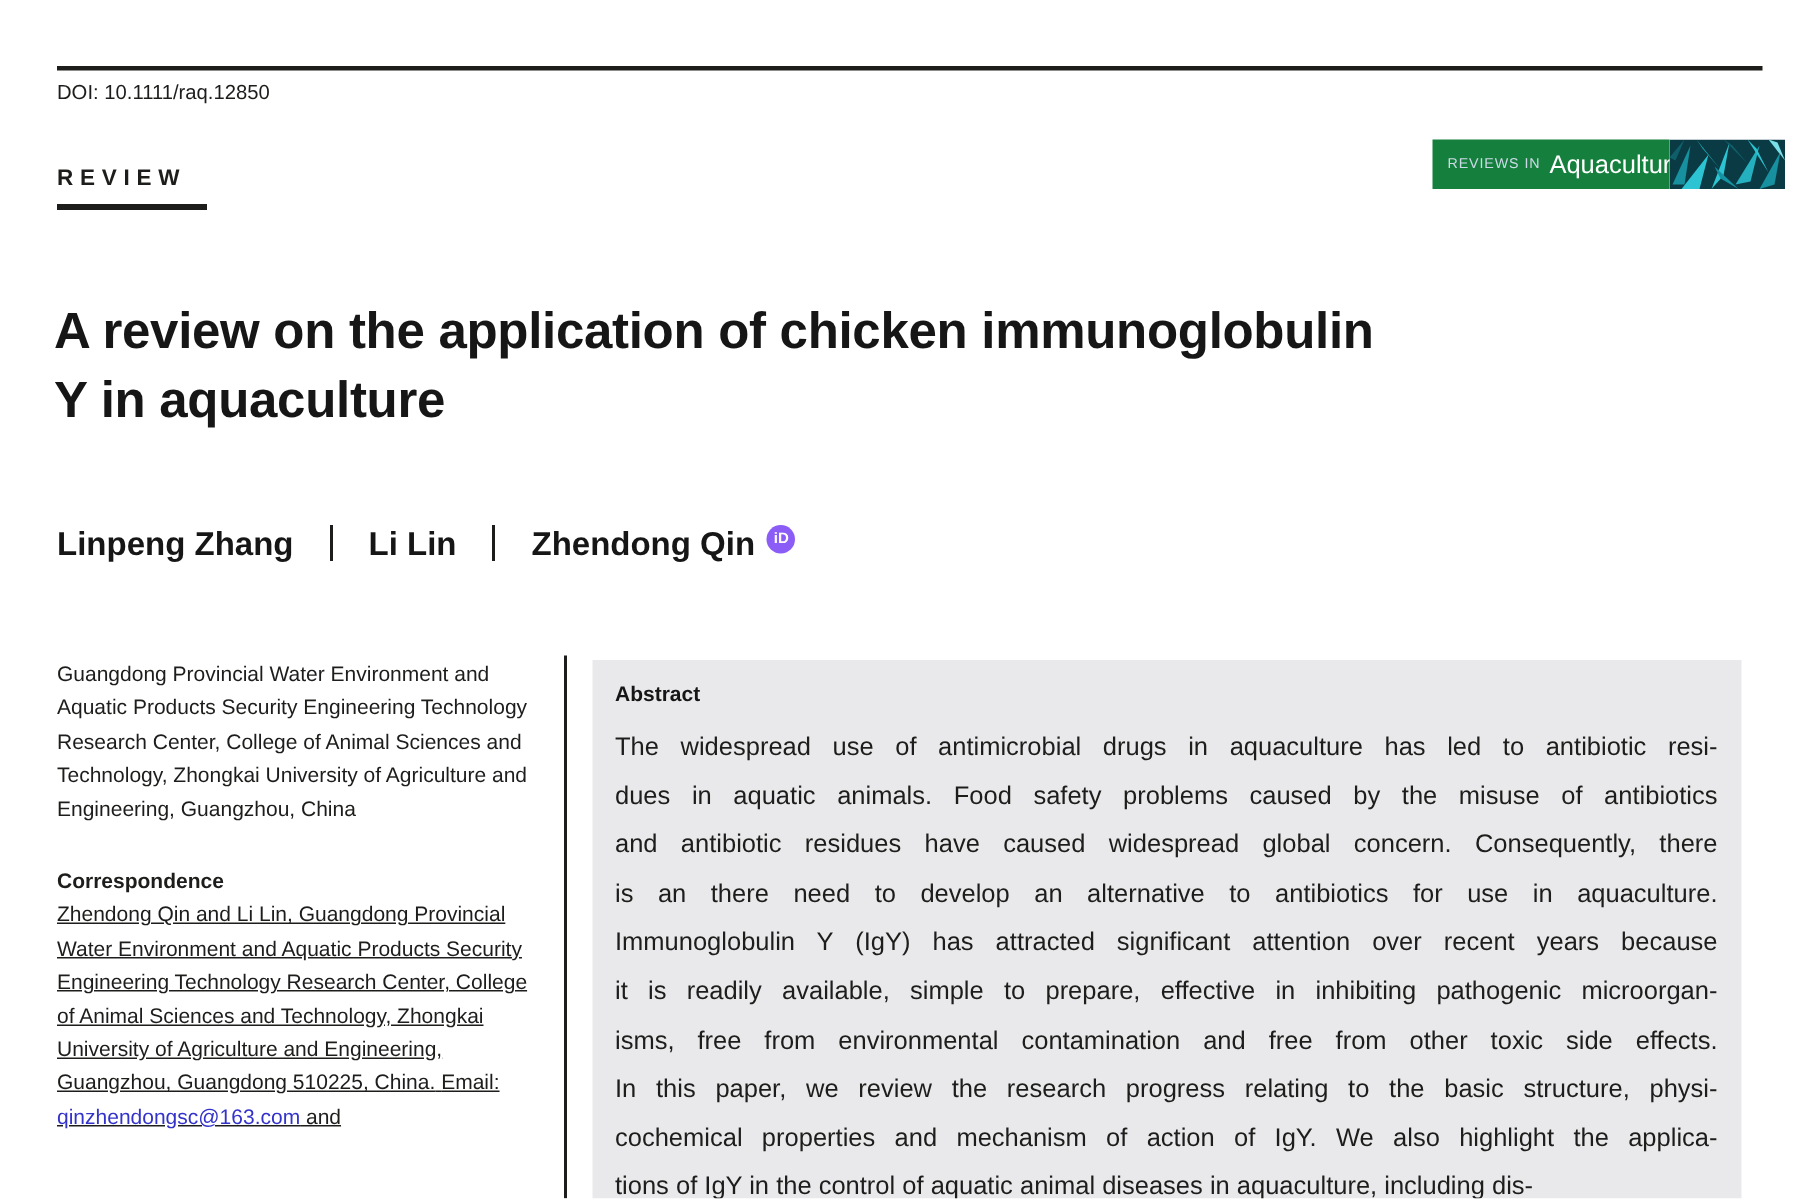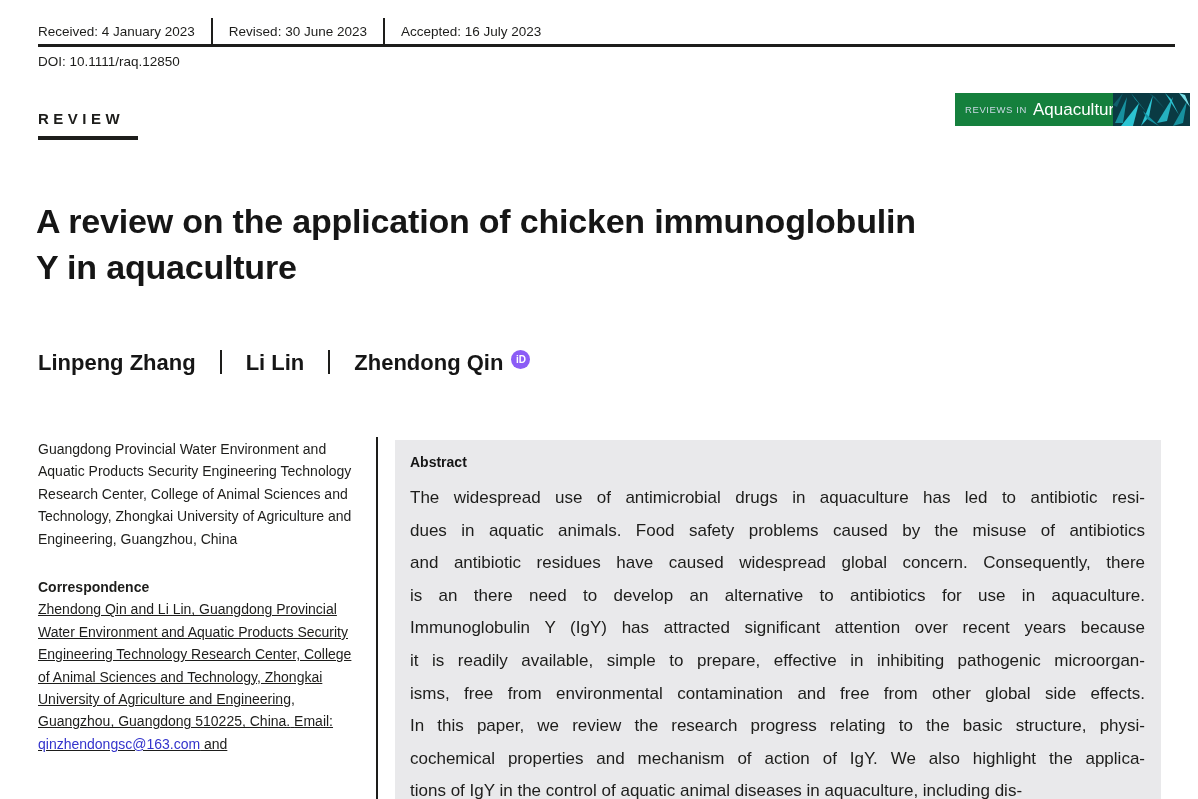--- a/index.html
+++ b/index.html
@@ -40,27 +40,20 @@
   .abstract-box{position:absolute;left:395px;top:440px;width:766px;height:380px;background:#e9e9eb;box-sizing:border-box;padding:14px 16px 0 15px;}
   .abstract-heading{font-size:14px;font-weight:bold;color:#161616;margin:0 0 12px 0;}
   .abs-line{font-size:17px;line-height:32.6px;text-align:justify;text-align-last:justify;color:#1d1d1b;white-space:normal;}
   .abs-line.clipped{text-align-last:left;}
 </style>
 </head>
 <body>
 
 <div class="page">
 
-  <div class="meta-row">
-    <span>Received: 4 January 2023</span>
-    <span class="meta-sep"></span>
-    <span>Revised: 30 June 2023</span>
-    <span class="meta-sep"></span>
-    <span>Accepted: 16 July 2023</span>
-  </div>
   <div class="top-rule"></div>
   <div class="doi-line">DOI: 10.1111/raq.12850</div>
 
   <div class="review-label">REVIEW</div>
   <div class="review-underline"></div>
 
   <div class="banner">
     <div class="banner-text">
       <span class="banner-prefix">REVIEWS IN</span>
       <span class="banner-name">Aquaculture</span>
@@ -106,19 +99,19 @@
   <div class="col-divider"></div>
 
   <div class="abstract-box">
     <p class="abstract-heading">Abstract</p>
     <div class="abs-line">The widespread use of antimicrobial drugs in aquaculture has led to antibiotic resi-</div>
     <div class="abs-line">dues in aquatic animals. Food safety problems caused by the misuse of antibiotics</div>
     <div class="abs-line">and antibiotic residues have caused widespread global concern. Consequently, there</div>
     <div class="abs-line">is an there need to develop an alternative to antibiotics for use in aquaculture.</div>
     <div class="abs-line">Immunoglobulin Y (IgY) has attracted significant attention over recent years because</div>
     <div class="abs-line">it is readily available, simple to prepare, effective in inhibiting pathogenic microorgan-</div>
-    <div class="abs-line">isms, free from environmental contamination and free from other global side effects.</div>
+    <div class="abs-line">isms, free from environmental contamination and free from other toxic side effects.</div>
     <div class="abs-line">In this paper, we review the research progress relating to the basic structure, physi-</div>
     <div class="abs-line">cochemical properties and mechanism of action of IgY. We also highlight the applica-</div>
     <div class="abs-line clipped">tions of IgY in the control of aquatic animal diseases in aquaculture, including dis-</div>
   </div>
 
 </div>
 
 </body></html>

